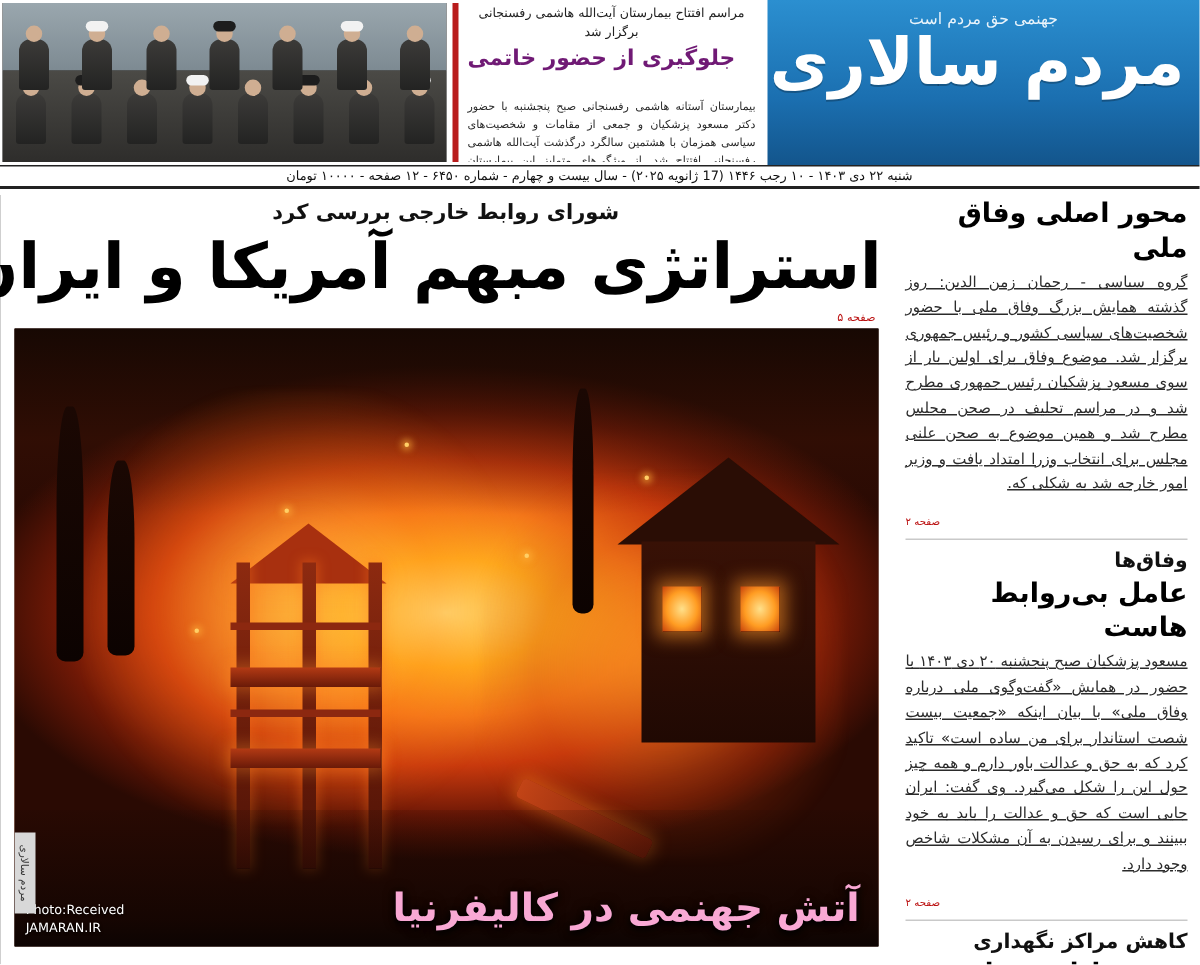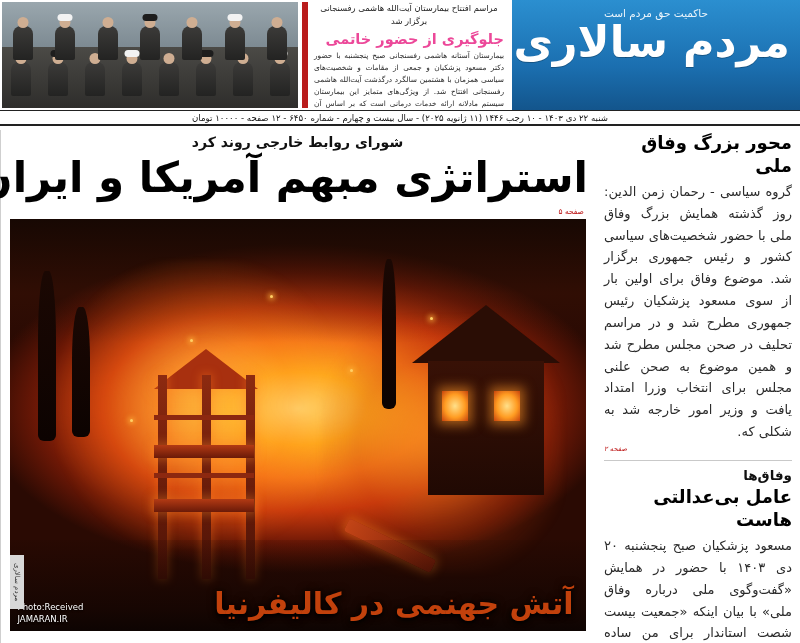--- a/index.html
+++ b/index.html
@@ -53,38 +53,38 @@
     margin-top: 2px;
     text-shadow: 0 1px 0 rgba(0,0,0,0.25);
     white-space: nowrap;
   }
 
   .masthead-lead {
     position: absolute;
     right: 292px; top: 2px;
     width: 206px;
     height: 106px;
-    border-left: 6px solid #b91c1c;
+    border-left: 4px solid #b91c1c;
     box-sizing: border-box;
     padding: 0 4px 0 6px;
     text-align: right;
     overflow: hidden;
   }
   .lead-kicker {
     font-size: 8.4px;
     color: #222;
     line-height: 1.5;
     text-align: center;
   }
   .lead-headline {
     font-size: 14.5px;
     font-weight: bold;
-    color: #ec4899;
-    text-align: right;
-    margin: 4px 0 1px 0;
+    color: #701a75;
+    text-align: left;
+    margin: 4px 0 16px 0;
     line-height: 1.2;
   }
   .lead-body {
     font-size: 7.4px;
     color: #2a2a2a;
     line-height: 1.62;
     text-align: justify;
   }
 
   .masthead-photo {
@@ -275,23 +275,23 @@
   }
   .ember {
     position:absolute; width:3px; height:3px; border-radius:50%;
     background:#ffcf66; box-shadow:0 0 5px 2px rgba(255,180,60,0.7);
   }
 
   .photo-caption {
     position: absolute;
     right: 12px;
     bottom: 10px;
-    font-size: 30px;
-    font-weight: bold;
-    color: #c2410c;
+    font-size: 26px;
+    font-weight: bold;
+    color: #f9a8d4;
     text-shadow: 0 0 8px rgba(0,0,0,0.9), 0 2px 4px rgba(0,0,0,0.9);
     white-space: nowrap;
   }
   .photo-credit {
     position: absolute;
     left: 8px;
     bottom: 6px;
     font-size: 8.5px;
     line-height: 1.35;
     color: #ffffff;
@@ -336,47 +336,47 @@
     font-weight: bold;
     color: #000;
     line-height: 1.25;
     margin: 0 0 4px 0;
   }
   .side-head.two {
     font-size: 17px;
     text-align: center;
   }
   .side-body {
-    font-size: 13px;
+    font-size: 10px;
     color: #2b2b2b;
     line-height: 1.68;
     text-align: justify;
+    text-decoration: underline;
   }
   .side-more {
     font-size: 6.8px;
     color: #b11;
     text-align: left;
-    margin-top: 2px;
-    font-style: italic;
+    margin-top: 12px;
   }
   .side-rule {
     border: 0;
     border-top: 1px solid #c9c9c9;
     margin: 5px 0 6px 0;
   }
 </style>
 </head>
 <body>
 
 <div id="page">
 
   <div class="masthead">
 
     <div class="masthead-logo">
-      <div class="masthead-slogan">حاکمیت حق مردم است</div>
+      <div class="masthead-slogan">جهنمی حق مردم است</div>
       <div class="masthead-title">
         <span>مردم سالاری</span>
       </div>
     </div>
 
     <div class="masthead-lead">
       <div class="lead-kicker">مراسم افتتاح بیمارستان آیت‌الله هاشمی رفسنجانی برگزار شد</div>
       <div class="lead-headline">جلوگیری از حضور خاتمی</div>
       <div class="lead-body">بیمارستان آستانه هاشمی رفسنجانی صبح پنجشنبه با حضور دکتر مسعود پزشکیان و جمعی از مقامات و شخصیت‌های سیاسی همزمان با هشتمین سالگرد درگذشت آیت‌الله هاشمی رفسنجانی افتتاح شد. از ویژگی‌های متمایز این بیمارستان سیستم مادلانه ارائه خدمات درمانی است که بر اساس آن بیماران کم‌بضاعت می‌توانند خدمات رایگان را با هزینه حداقلی دریافت کنند.</div>
 
@@ -401,24 +401,24 @@
         <div class="mh-person"></div>
         <div class="mh-person turban-b"></div>
         <div class="mh-person"></div>
         <div class="mh-person turban"></div>
         <div class="mh-person"></div>
       </div>
     </div>
 
   </div>
 
-  <div class="dateline">شنبه ۲۲ دی ۱۴۰۳ - ۱۰ رجب ۱۴۴۶ (۱۱ ژانویه ۲۰۲۵) - سال بیست و چهارم - شماره ۶۴۵۰ - ۱۲ صفحه - ۱۰۰۰۰ تومان</div>
+  <div class="dateline">شنبه ۲۲ دی ۱۴۰۳ - ۱۰ رجب ۱۴۴۶ (17 ژانویه ۲۰۲۵) - سال بیست و چهارم - شماره ۶۴۵۰ - ۱۲ صفحه - ۱۰۰۰۰ تومان</div>
 
   <div class="main-col">
-    <div class="main-kicker">شورای روابط خارجی روند کرد</div>
+    <div class="main-kicker">شورای روابط خارجی بررسی کرد</div>
     <div class="main-headline">استراتژی مبهم آمریکا و ایران</div>
     <div class="main-more">صفحه ۵</div>
 
     <div class="main-photo">
       <div class="fire-bg"></div>
       <div class="smoke-top"></div>
       <div class="fire-glow-a"></div>
       <div class="fire-glow-b"></div>
 
       <div class="house">
@@ -458,29 +458,29 @@
         <div>JAMARAN.IR</div>
       </div>
 
       <div class="tab-left">مردم سالاری</div>
     </div>
   </div>
 
   <div class="side-col">
 
     <div class="side-item">
-      <div class="side-head">محور بزرگ وفاق ملی</div>
+      <div class="side-head">محور اصلی وفاق ملی</div>
       <div class="side-body">گروه سیاسی - رحمان زمن الدین: روز گذشته همایش بزرگ وفاق ملی با حضور شخصیت‌های سیاسی کشور و رئیس جمهوری برگزار شد. موضوع وفاق برای اولین بار از سوی مسعود پزشکیان رئیس جمهوری مطرح شد و در مراسم تحلیف در صحن مجلس مطرح شد و همین موضوع به صحن علنی مجلس برای انتخاب وزرا امتداد یافت و وزیر امور خارجه شد به شکلی که.</div>
       <div class="side-more">صفحه ۲</div>
     </div>
     <hr class="side-rule">
 
     <div class="side-item">
       <div class="side-kicker">وفاق‌ها</div>
-      <div class="side-head">عامل بی‌عدالتی هاست</div>
+      <div class="side-head">عامل بی‌روابط هاست</div>
       <div class="side-body">مسعود پزشکیان صبح پنجشنبه ۲۰ دی ۱۴۰۳ با حضور در همایش «گفت‌وگوی ملی درباره وفاق ملی» با بیان اینکه «جمعیت بیست شصت استاندار برای من ساده است» تاکید کرد که به حق و عدالت باور دارم و همه چیز حول این را شکل می‌گیرد. وی گفت: ایران جایی است که حق و عدالت را باید به خود ببینند و برای رسیدن به آن مشکلات شاخص وجود دارد.</div>
       <div class="side-more">صفحه ۲</div>
     </div>
     <hr class="side-rule">
 
     <div class="side-item">
       <div class="side-kicker">کاهش مراکز نگهداری</div>
       <div class="side-head two">معتادان متجاهر</div>
       <div class="side-more">صفحه 8</div>
     </div>

